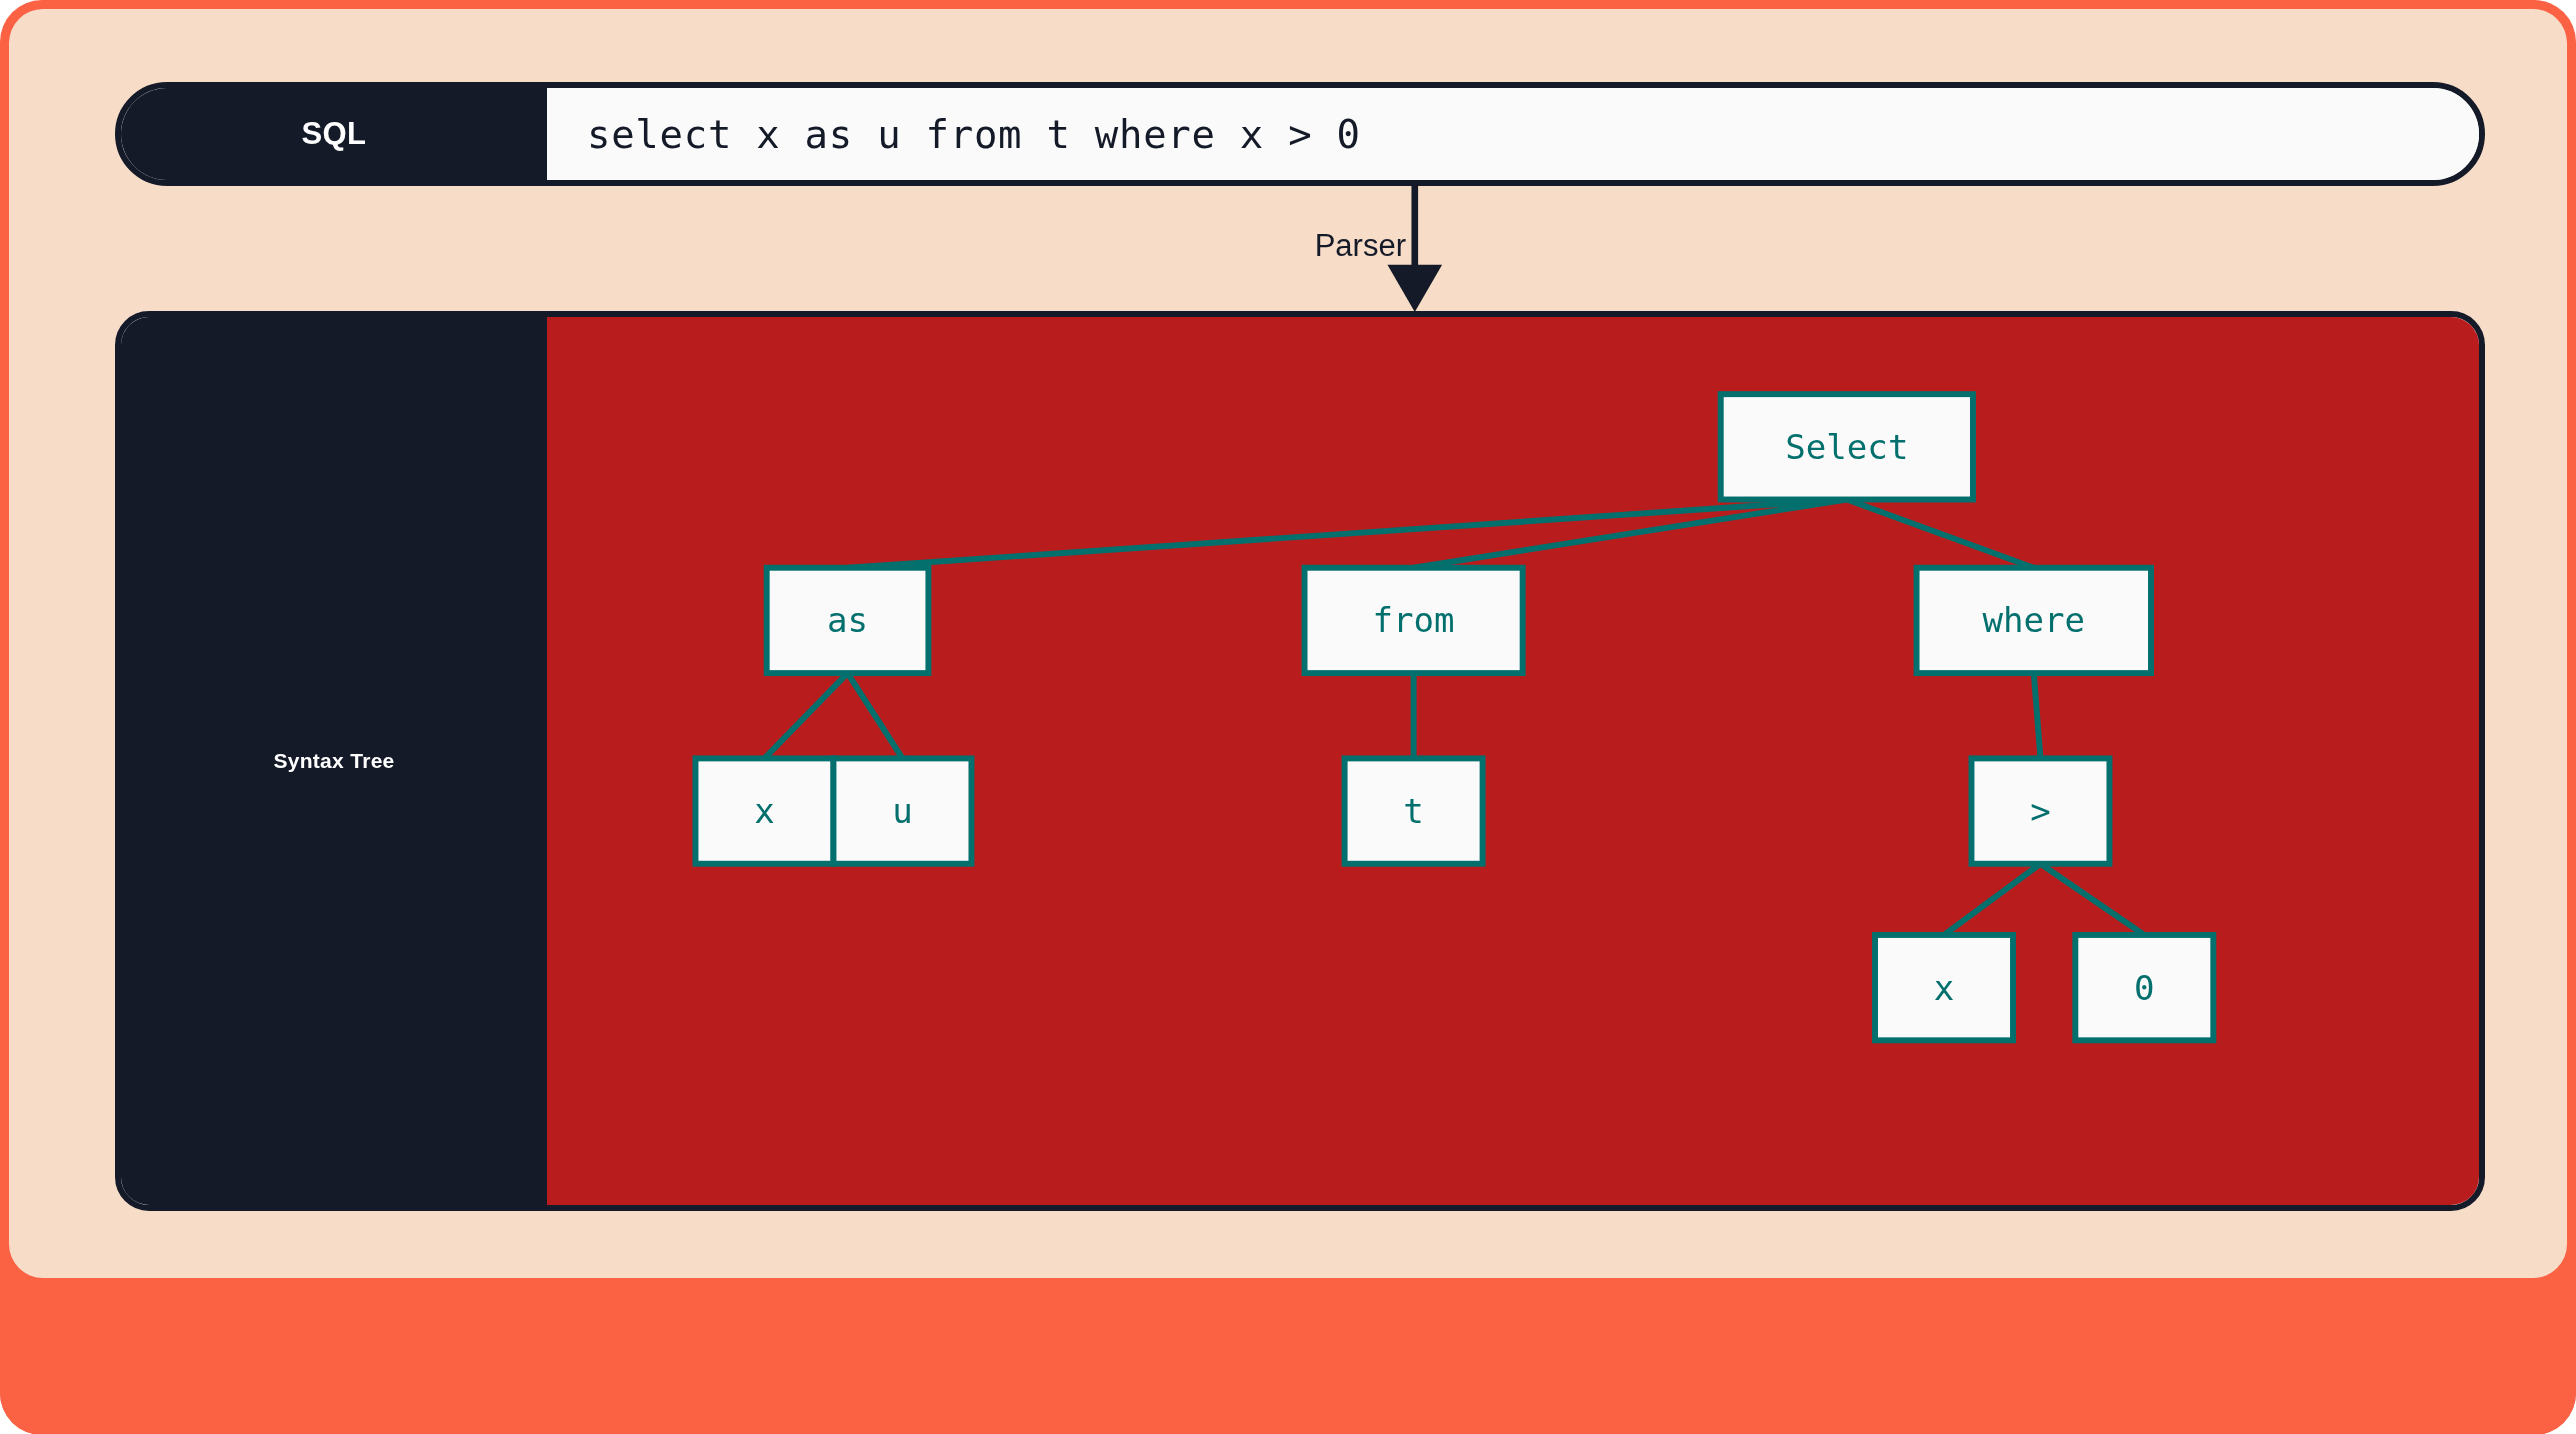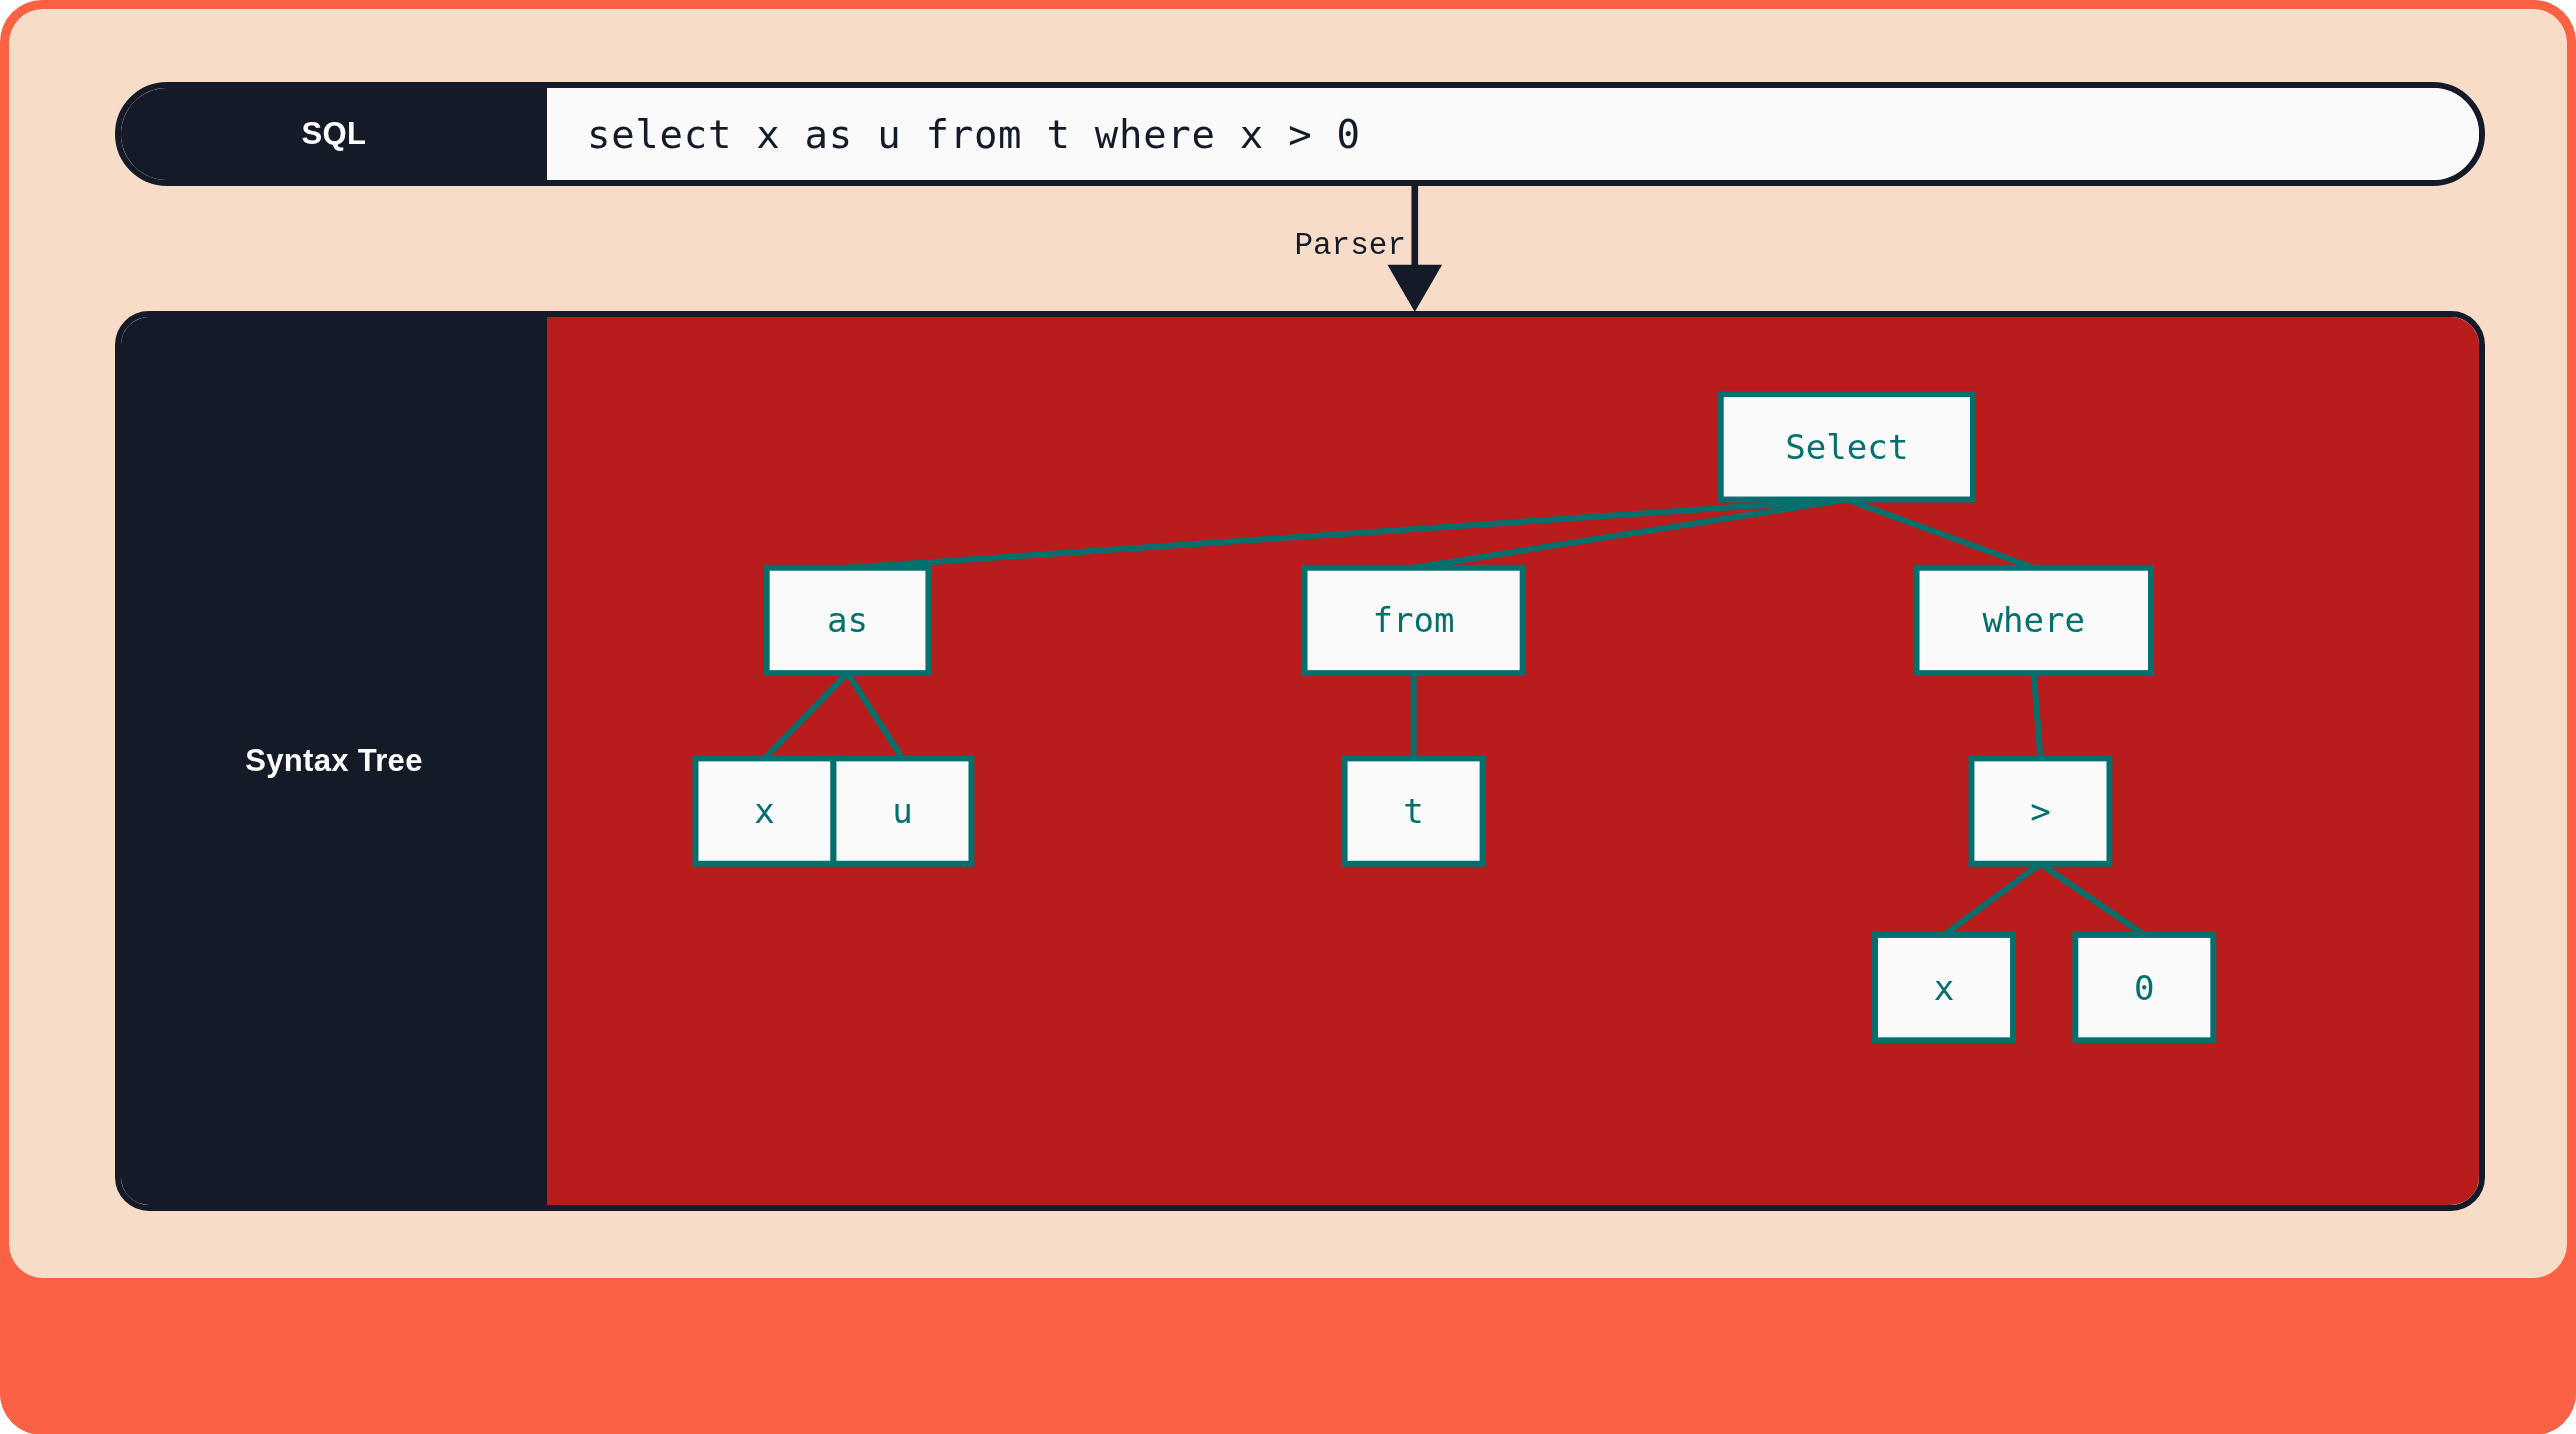--- a/index.html
+++ b/index.html
@@ -85,21 +85,21 @@
     top: 176px;
     width: 296px;
     height: 127px;
   }
   #parser-label {
     position: absolute;
     left: 1278px;
     top: 219px;
     width: 119px;
     text-align: right;
-    font-family: Liberation Mono, monospace;
+    font-family: Liberation Sans, sans-serif;
     font-size: 31px;
     color: #141A28;
   }
 
   
   #tree-panel {
     position: absolute;
     left: 106px;
     top: 302px;
     width: 2370px;
@@ -112,21 +112,21 @@
     overflow: hidden;
   }
   #tree-sidebar {
     flex: 0 0 426px;
     width: 426px;
     background: #141A28;
     color: #FFFFFF;
     display: flex;
     align-items: center;
     justify-content: center;
-    font-size: 31px;
+    font-size: 21px;
     font-weight: 700;
     letter-spacing: 0.3px;
   }
   #tree-canvas-wrap {
     flex: 1 1 auto;
     position: relative;
     background: #b91c1c;
   }
   #tree-svg {
     position: absolute;

